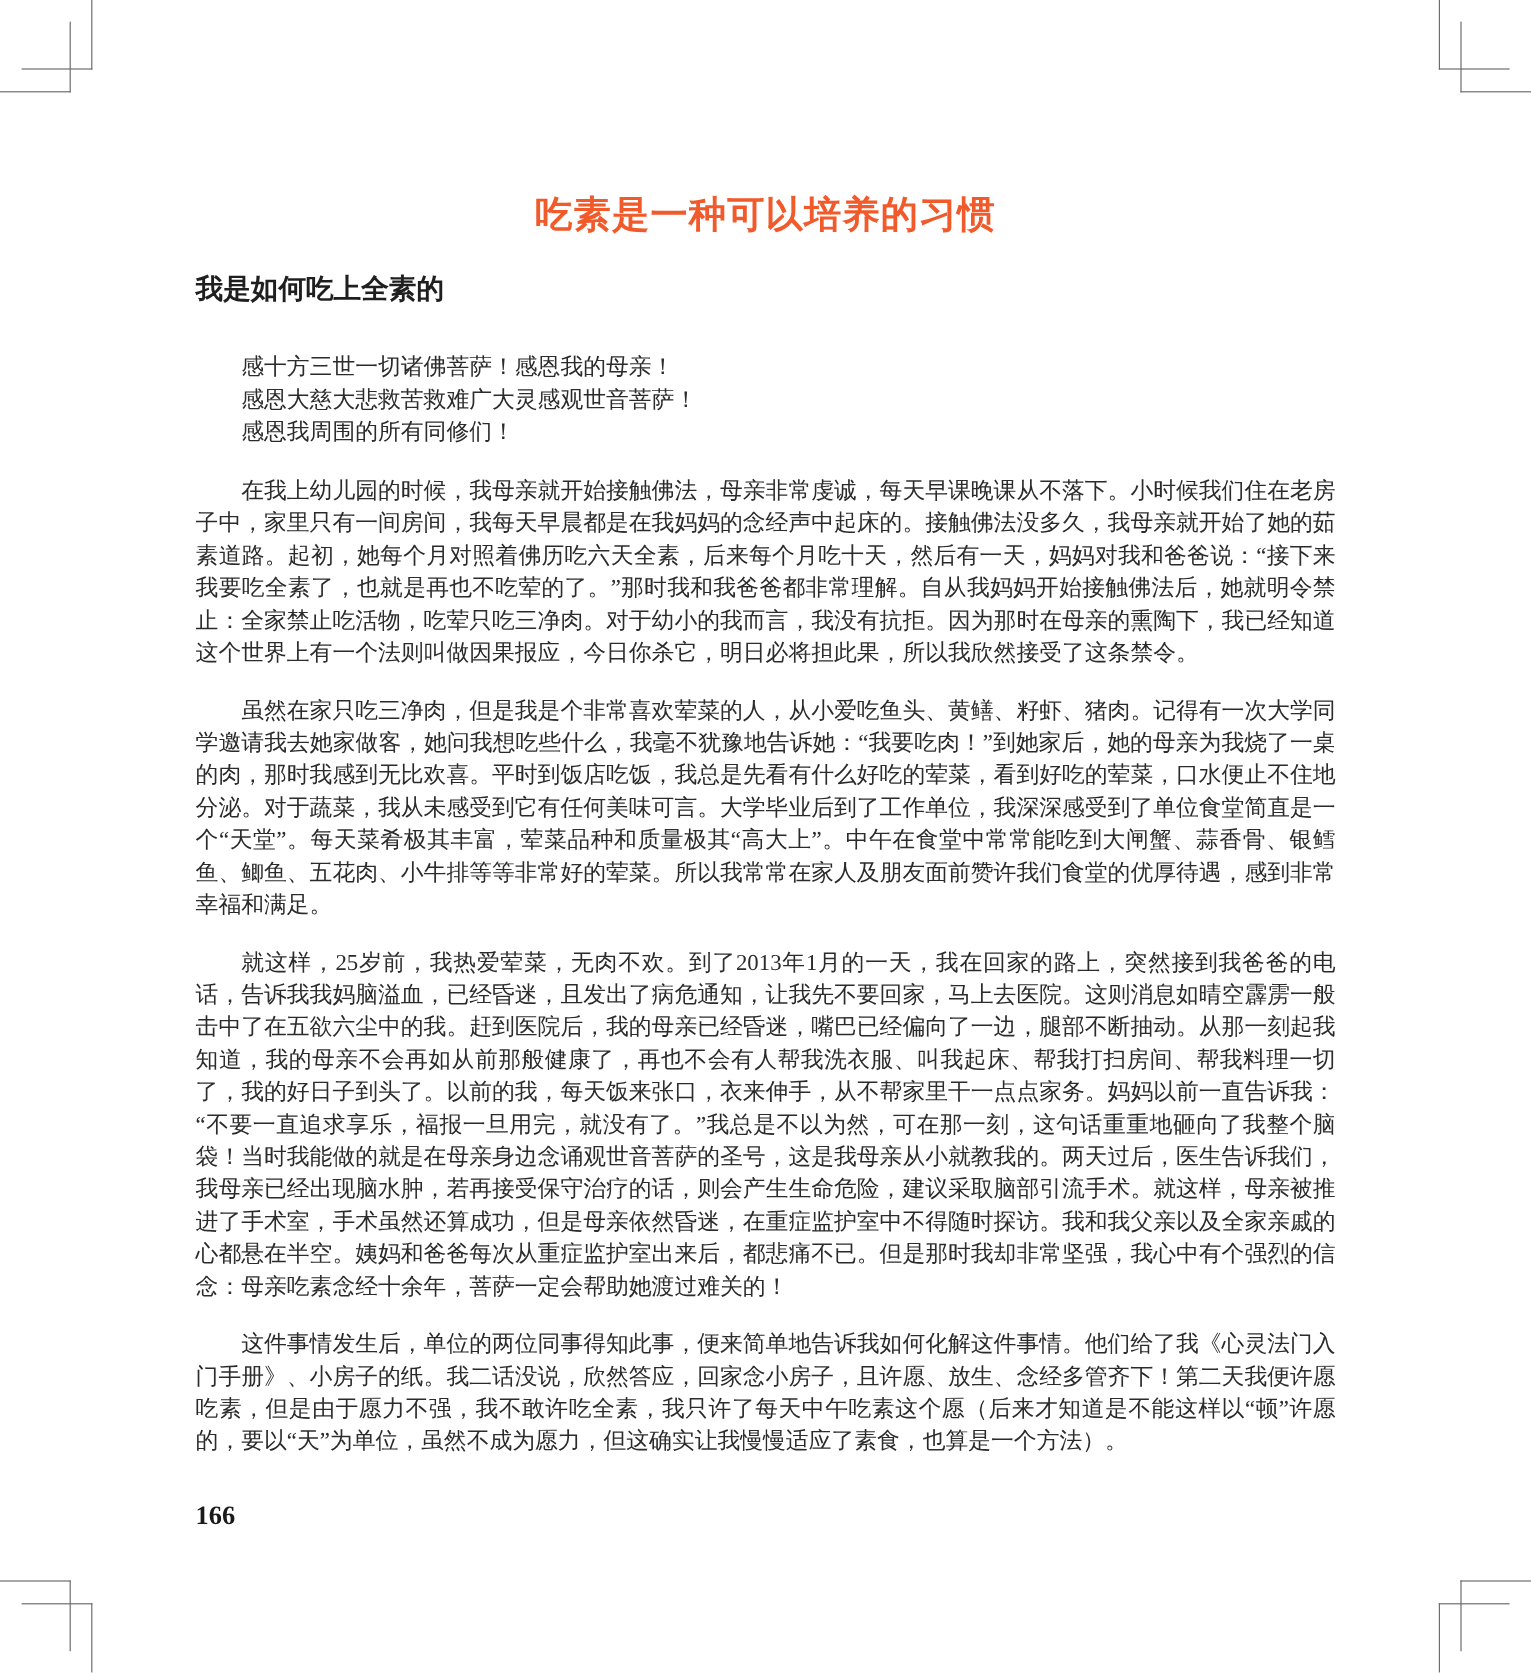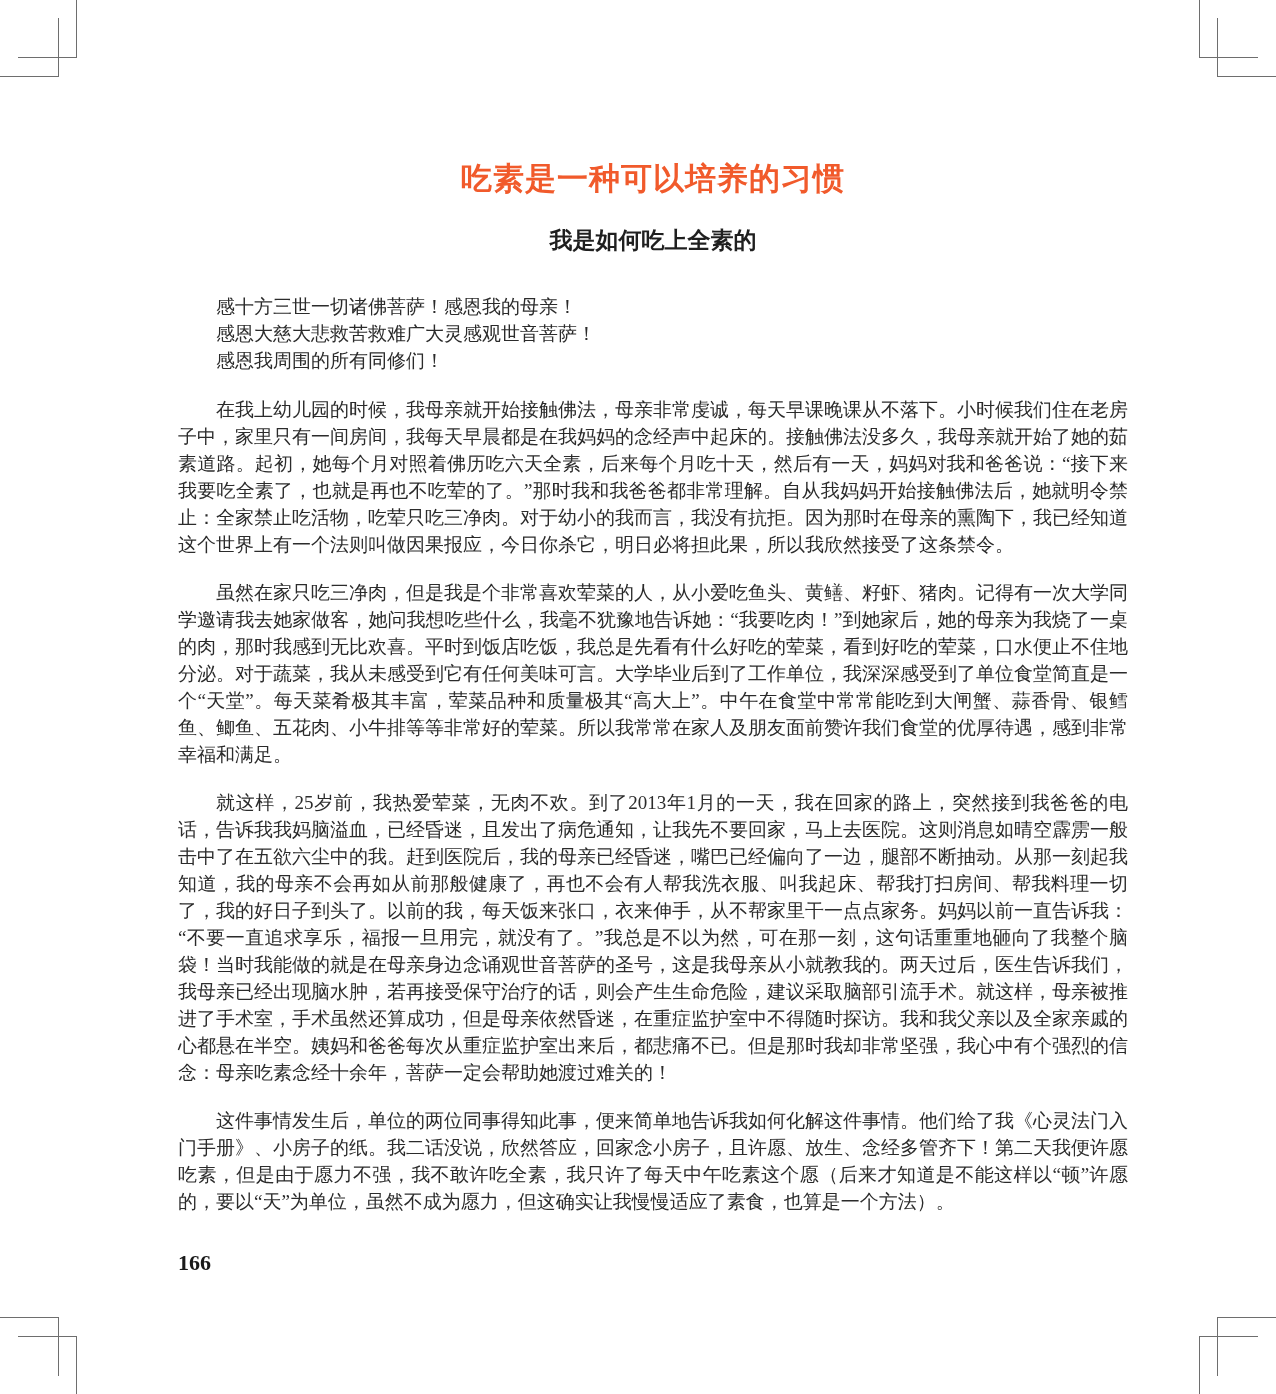--- a/index.html
+++ b/index.html
@@ -26,39 +26,38 @@
   .crop.tr-a{ right:18px; top:0;      width:59px; height:58px; border-left-width:1.5px;  border-bottom-width:1.5px; }
   .crop.tr-b{ right:0;    top:18px;   width:59px; height:59px; border-left-width:1.5px;  border-bottom-width:1.5px; }
   .crop.bl-a{ left:18px;  bottom:0;   width:59px; height:58px; border-right-width:1.5px; border-top-width:1.5px; }
   .crop.bl-b{ left:0;     bottom:18px;width:59px; height:59px; border-right-width:1.5px; border-top-width:1.5px; }
   .crop.br-a{ right:18px; bottom:0;   width:59px; height:58px; border-left-width:1.5px;  border-top-width:1.5px; }
   .crop.br-b{ right:0;    bottom:18px;width:59px; height:59px; border-left-width:1.5px;  border-top-width:1.5px; }
 
   
   .content{
     position:absolute;
-    left:178px;
+    left:163px;
     top:160px;
     width:950px;
   }
   .title{
     font-family:"Liberation Sans","DejaVu Sans",sans-serif;
     font-weight:bold;
     font-size:31px;
     letter-spacing:1px;
     color:var(--title-accent);
     text-align:center;
     line-height:1.2;
   }
   .subtitle{
     font-family:"Liberation Sans","DejaVu Sans",sans-serif;
     font-weight:bold;
     font-size:23px;
     color:var(--heading-text);
-    text-align:center;
     margin-top:30px;
     line-height:1.2;
   }
   .body{
     margin-top:38px;
     color:var(--body-text);
     font-size:19px;
     line-height:27px;
   }
   .greetings{ margin-bottom:22px; }

